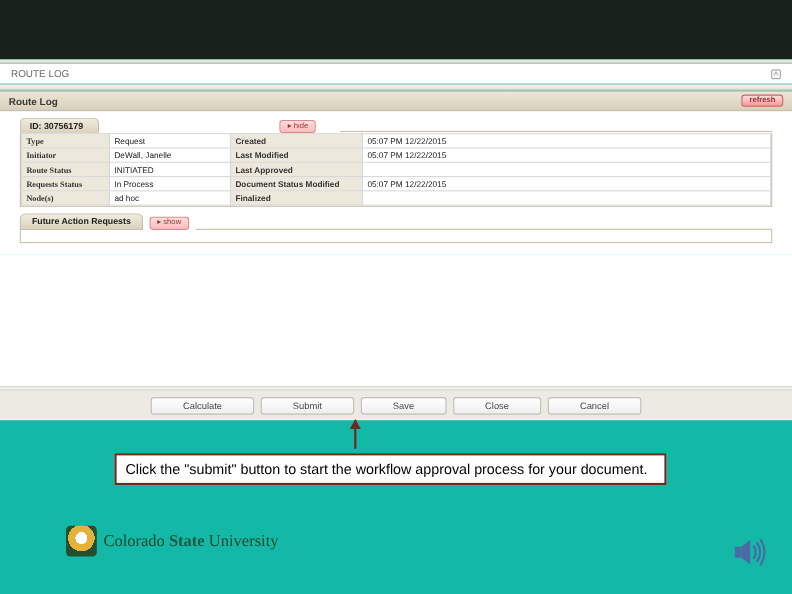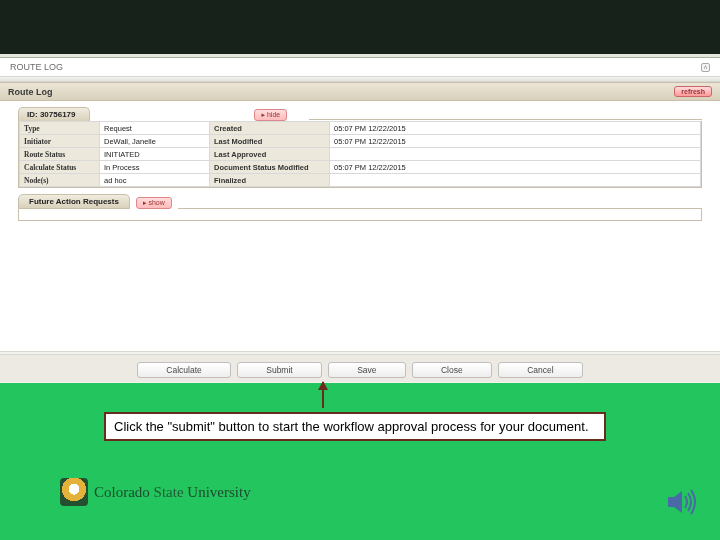--- a/index.html
+++ b/index.html
@@ -1,17 +1,17 @@
 <!DOCTYPE html>
 <html><head>
 <meta charset="utf-8">
 <style>
   * { box-sizing: border-box; margin: 0; padding: 0; }
   html, body { width: 720px; height: 540px; font-family: Arial, sans-serif; background: #fff; overflow: hidden; }
-  .slide { width: 720px; height: 540px; position: relative; background: #22c55e; }
+  .slide { width: 720px; height: 540px; position: relative; background: #14b8a6; }
 
   
   .header-band { width: 100%; height: 54px; background: #17221a; }
 
   
   .header-divider { width: 100%; height: 4px; background: #e2e6dd; border-bottom: 1px solid #a8b09e; }
 
   
   .section-bar {
     display: flex; justify-content: space-between; align-items: center;
@@ -106,21 +106,21 @@
     font-size: 13px; color: #000; background: #fff;
   }
 
   
   .logo { position: absolute; left: 60px; bottom: 34px; display: flex; align-items: center; gap: 6px; }
   .ram {
     width: 28px; height: 28px; border-radius: 4px; position: relative;
     background: radial-gradient(circle at 50% 40%, #fff 0 25%, #e4b13a 25% 55%, #24502f 55% 100%);
   }
   .logo-text { font-family: Georgia, 'Times New Roman', serif; font-size: 15px; color: #1f4a2e; }
-  .logo-text .state { color: #1f4a2e; opacity: .85; }
+  .logo-text .state { color: #1f4a2e; opacity: .85; font-weight: bold; }
 
   
   .speaker {
     position: absolute; right: 22px; bottom: 20px; width: 36px; height: 36px;
   }
   .speaker svg { width: 36px; height: 36px; }
 </style>
 </head>
 <body>
 
@@ -162,21 +162,21 @@
               <td class="lbl2">Last Modified</td>
               <td class="val">05:07 PM 12/22/2015</td>
             </tr>
             <tr>
               <td class="lbl">Route Status</td>
               <td class="val val-narrow">INITIATED</td>
               <td class="lbl2">Last Approved</td>
               <td class="val"></td>
             </tr>
             <tr>
-              <td class="lbl">Calculate Status</td>
+              <td class="lbl">Requests Status</td>
               <td class="val val-narrow">In Process</td>
               <td class="lbl2">Document Status Modified</td>
               <td class="val">05:07 PM 12/22/2015</td>
             </tr>
             <tr>
               <td class="lbl">Node(s)</td>
               <td class="val val-narrow">ad hoc</td>
               <td class="lbl2">Finalized</td>
               <td class="val"></td>
             </tr>

